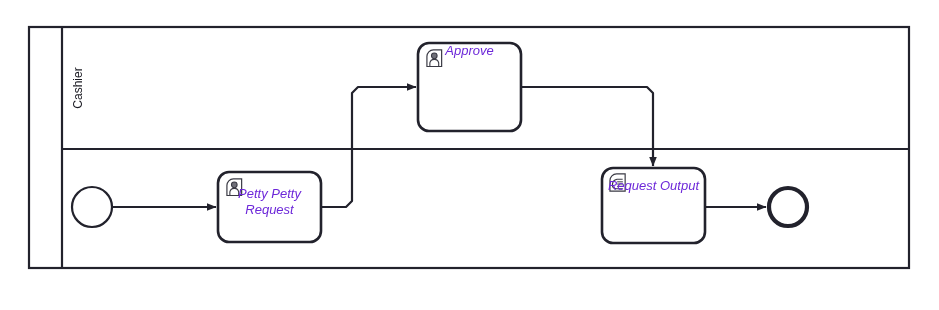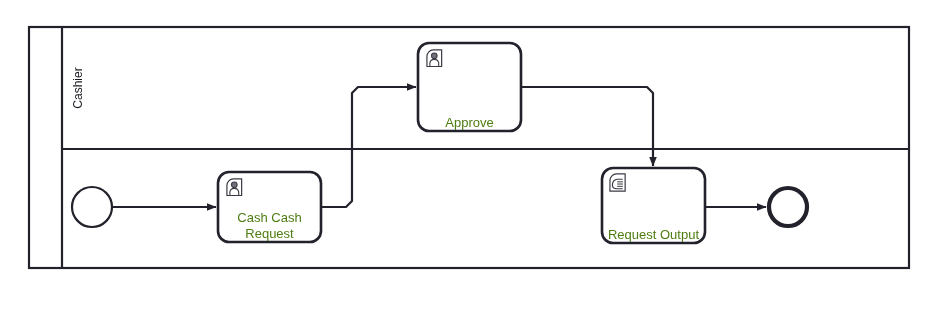--- a/index.html
+++ b/index.html
@@ -36,27 +36,28 @@
   }
   .lane-label span {
     transform: rotate(-90deg);
     white-space: nowrap;
     font-size: 12px;
     color: #1a1a22;
   }
   .task-label {
     position: absolute;
     display: flex;
-    align-items: flex-end;
+    align-items: flex-start;
     justify-content: center;
     text-align: center;
     font-size: 13px;
-    color: #4d7c0f;
+    color: #6d28d9;
     line-height: 1.25;
     pointer-events: none;
+    font-style: italic;
   }
 </style>
 </head>
 <body>
 
 <div id="canvas">
 
   <svg class="bpmn-svg" width="939" height="310" viewBox="0 0 939 310">
 
     <defs>
@@ -117,21 +118,21 @@
     </g>
 
   </svg>
 
   <div class="lane-label">
     <span>Cashier</span>
   </div>
 
   <div class="task-label" style="left:218px; top:172px; width:103px; height:70px; padding-top:14px; box-sizing:border-box;">
     <div>
-      <div>Cash Cash</div>
+      <div>Petty Petty</div>
       <div>Request</div>
     </div>
   </div>
 
   <div class="task-label" style="left:418px; top:43px; width:103px; height:88px;">
     <div>Approve</div>
   </div>
 
   <div class="task-label" style="left:602px; top:168px; width:103px; height:75px; padding-top:10px; box-sizing:border-box;">
     <div>Request Output</div>

